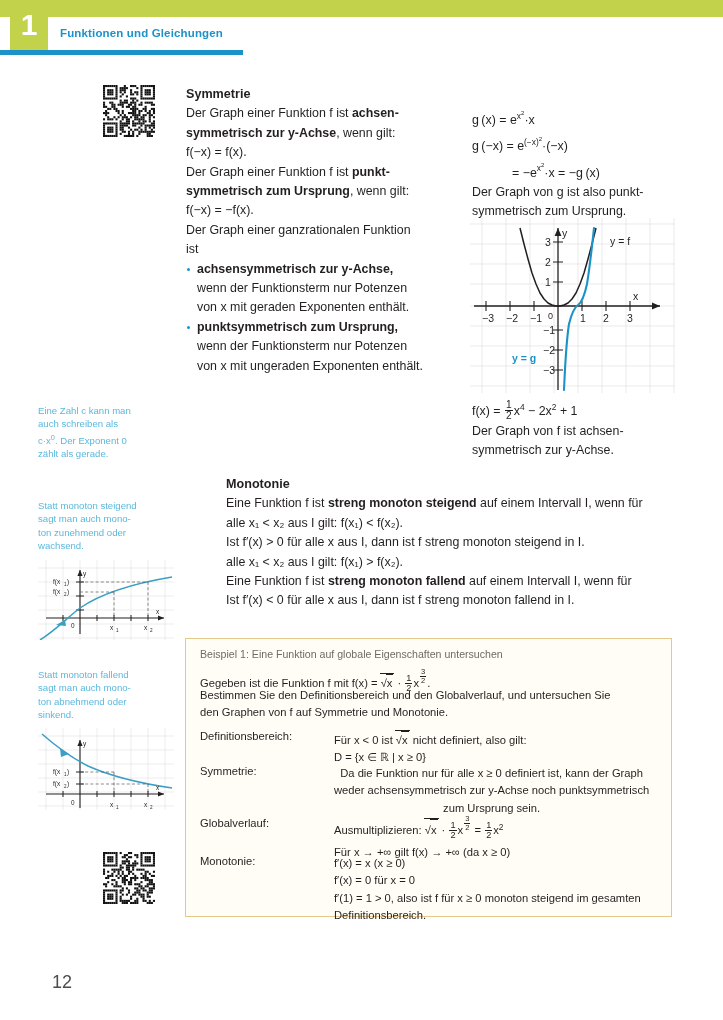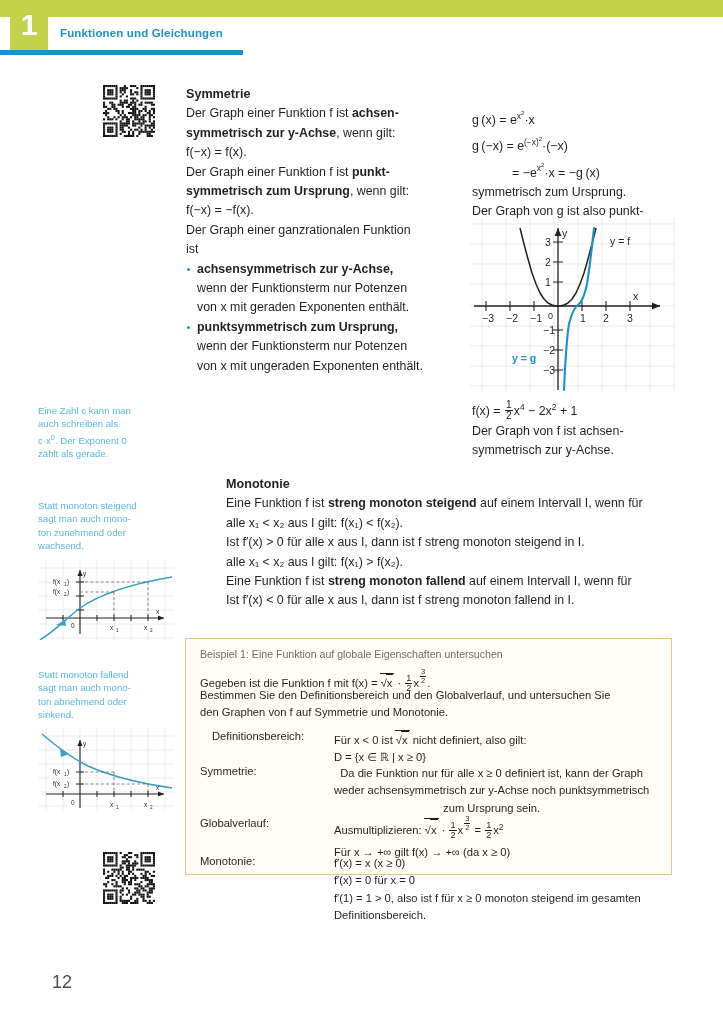--- a/index.html
+++ b/index.html
@@ -30,21 +30,21 @@
     background:#1b93c8;border-radius:50%;}
 
   
   .note{position:absolute;left:38px;width:136px;font-size:9.6px;line-height:13.4px;color:#5bb8dd;}
 
   
   .qr{position:absolute;background:#ffffff;}
   .qr svg{display:block;}
 
   
-  .ex-box{position:absolute;left:185px;top:638px;width:487px;height:237px;
+  .ex-box{position:absolute;left:185px;top:638px;width:487px;height:279px;
     border:1px solid #e3c98a;background:#fffdf6;box-sizing:border-box;}
   .ex-title{position:absolute;left:14px;top:9px;font-size:10.6px;color:#6e6b66;}
   .ex-text{position:absolute;left:14px;font-size:11.2px;line-height:17px;color:#231f20;}
   .ex-label{position:absolute;font-size:11.2px;color:#231f20;}
   .ex-val{position:absolute;left:148px;font-size:11.2px;line-height:17.4px;color:#231f20;}
 
   
   .frac{display:inline-block;vertical-align:-0.42em;text-align:center;font-size:.82em;line-height:1.02;margin:0 1px;}
   .frac .n{display:block;border-bottom:1px solid #231f20;padding:0 1px;}
   .frac .d{display:block;padding:0 1px;}
@@ -807,22 +807,22 @@
         <div>von x mit ungeraden Exponenten enthält.</div>
       </li>
     </ul>
 </div>
 
 <div class="blk body-col" style="left:472px;top:104px;width:210px;">
   <div>g (x) = e<span class="mini">x<span style="font-size:.72em;vertical-align:super;">2</span></span>·x</div>
   <div>g (−x) = e<span class="mini">(−x)<span style="font-size:.72em;vertical-align:super;">2</span></span>·(−x)</div>
   <div style="padding-left:40px;">= −e<span class="mini">x<span style="font-size:.72em;vertical-align:super;">2</span></span>·x = −g (x)</div>
   <div id="g-concl">
+      <div>Der Graph von g ist also punkt-</div>
       <div>symmetrisch zum Ursprung.</div>
-      <div>Der Graph von g ist also punkt-</div>
     </div>
 </div>
 
 <div class="graph-wrap" style="left:470px;top:218px;">
   <svg width="205" height="175" viewBox="0 0 205 175">
     <defs>
       <clipPath id="plotclip">
           <rect x="0" y="0" width="205" height="175"></rect>
         </clipPath>
     </defs>
@@ -892,21 +892,21 @@
 </div>
 
 <div class="ex-box">
   <div class="ex-title">Beispiel 1: Eine Funktion auf globale Eigenschaften untersuchen</div>
   <div class="ex-text" style="top:29px;">
     <span>Gegeben ist die Funktion f mit  f(x) = </span><span class="sqrt">√<span class="sqrt">x</span></span> · <span class="frac"><span class="n">1</span><span class="d">2</span></span>x<span class="mini"><span class="frac" style="vertical-align:0;font-size:.9em;"><span class="n">3</span><span class="d">2</span></span></span><span>.</span>
   </div>
   <div class="ex-text" style="top:48px;">Bestimmen Sie den Definitionsbereich und den Globalverlauf, und untersuchen Sie</div>
   <div class="ex-text" style="top:65px;">den Graphen von f auf Symmetrie und Monotonie.</div>
 
-  <div class="ex-label" style="left:26px;top:91px;">Definitionsbereich:</div>
+  <div class="ex-label" style="left:14px;top:91px;">Definitionsbereich:</div>
   <div class="ex-val" style="top:91px;">
     <div>Für  x &lt; 0  ist <span class="sqrt">√<span class="sqrt">x</span></span>  nicht definiert, also gilt:</div>
     <div>D = {x ∈ ℝ | x ≥ 0}</div>
   </div>
 
   <div class="ex-label" style="left:14px;top:126px;">Symmetrie:</div>
   <div class="ex-val" style="top:126px;text-align:center;">
     <div>Da die Funktion nur für alle  x ≥ 0  definiert ist, kann der Graph</div>
     <div>weder achsensymmetrisch zur y-Achse noch punktsymmetrisch</div>
     <div>zum Ursprung sein.</div>

